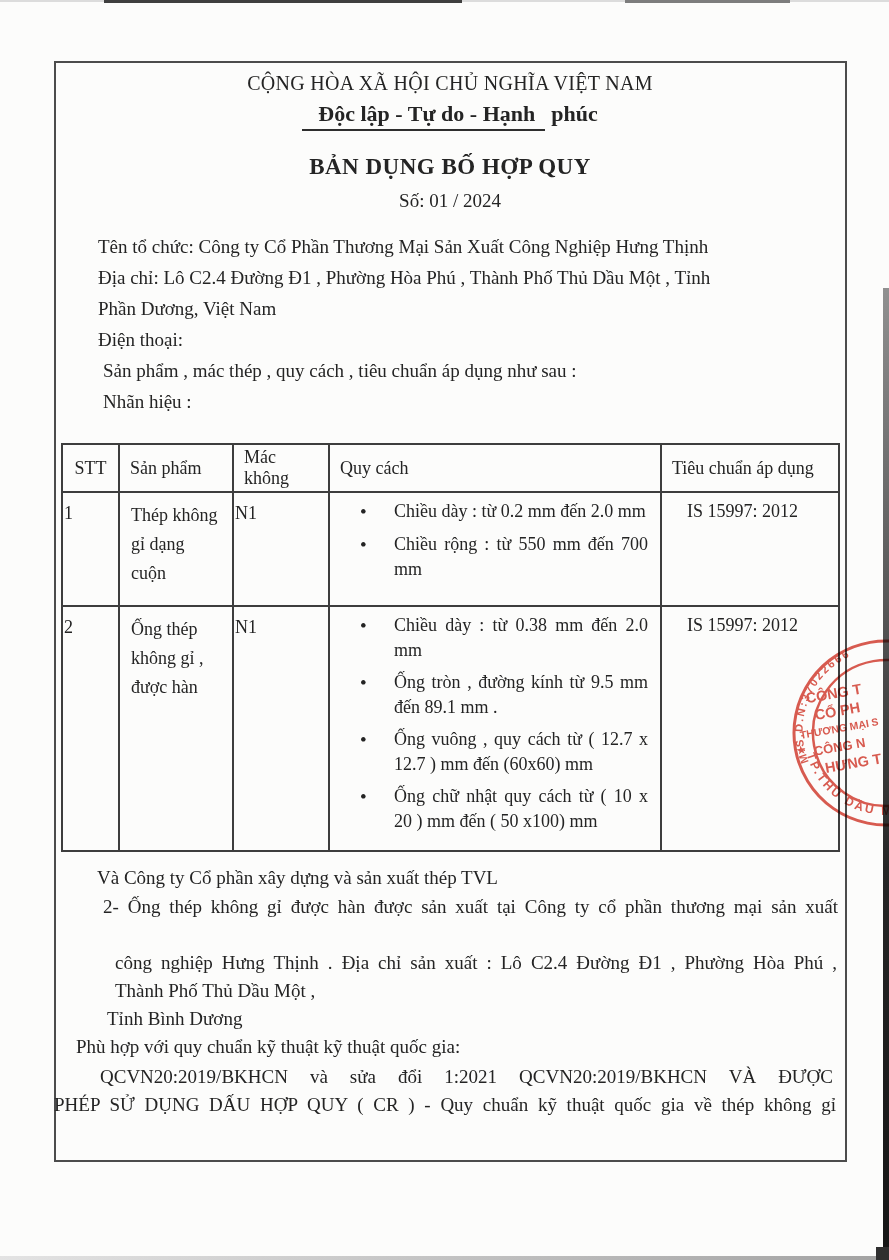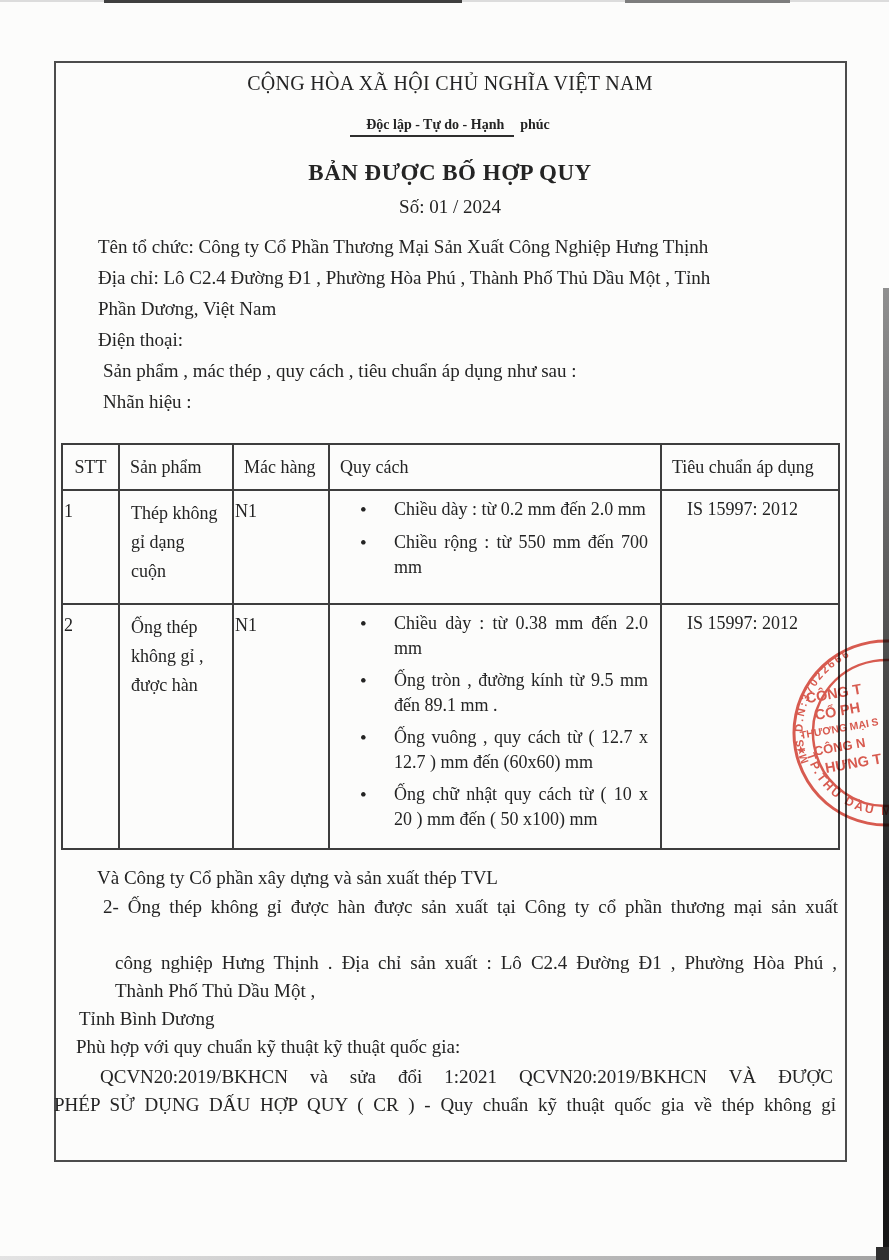--- a/index.html
+++ b/index.html
@@ -19,21 +19,21 @@
                     background:linear-gradient(90deg,#e3e3e3,#a2a2a2); }
   .art-corner     { left:876px;top:1247px; width:13px; height:13px; background:#2f2f2f; }
 
   
   .frame { position:absolute; left:54px; top:61px; width:789px; height:1097px;
            border:2px solid #4c4c4c; }
 
   
   .header-block { position:absolute; left:55px; top:72px; width:790px; text-align:center; }
   .national-title { font-size:20px; font-weight:normal; letter-spacing:.3px; }
-  .motto { margin-top:22px; font-size:14px; font-weight:bold; }
+  .motto { margin-top:6px; font-size:22px; font-weight:bold; }
   .motto-u { border-bottom:2.5px solid #2e2e2e; padding:0 10px 3px 16px; }
   .motto-rest { padding-left:6px; }
   .doc-title { margin-top:27px; font-size:23px; font-weight:bold; letter-spacing:.5px; }
   .doc-number { margin-top:10px; font-size:19px; }
 
   
   .info-block { position:absolute; left:98px; top:231px; width:740px;
                 font-size:19px; line-height:31px; }
   .indent5 { margin-left:5px; }
   .mt3 { margin-top:3px; }
@@ -63,21 +63,21 @@
 
   
   .notes-block { position:absolute; left:55px; top:864px; width:790px;
                  font-size:19px; line-height:28px; }
   .jl { text-align:justify; text-align-last:justify; }
   .n1l1 { margin-left:49px; width:731px; }
   .n1l2 { margin-left:42px; }
   .n2l1 { margin-left:48px; width:735px; margin-top:1px; }
   .n2l2 { margin-left:60px; width:722px;margin-top:28px; }
   .n2l3 { margin-left:60px; }
-  .prov  { margin-left:24px; }
+  .prov  { margin-left:52px; }
   .intro { margin-left:21px; }
   .cmp1 { margin-left:45px; width:733px; margin-top:2px; }
   .cmp2 { margin-left:-1px; width:782px; }
 
   
   .stamp { position:absolute; left:770px; top:598px; width:240px; height:240px;
            opacity:.93; mix-blend-mode:multiply; }
 </style>
 </head>
 <body>
@@ -89,21 +89,21 @@
   <div class="art art-top-dark2"></div>
   <div class="art art-right-band"></div>
   <div class="art art-bottom"></div>
   <div class="art art-corner"></div>
 
   <div class="frame"></div>
 
   <div class="header-block">
     <div class="national-title">CỘNG HÒA XÃ HỘI CHỦ NGHĨA VIỆT NAM</div>
     <div class="motto"><span class="motto-u">Độc lập - Tự do - Hạnh</span><span class="motto-rest">phúc</span></div>
-    <div class="doc-title">BẢN ĐƯỢC BỐ HỢP QUY</div>
+    <div class="doc-title">BẢN DỤNG BỐ HỢP QUY</div>
     <div class="doc-number">Số: 01 / 2024</div>
   </div>
 
   <div class="info-block">
     <div>Tên tổ chức: Công ty Cổ Phần Thương Mại Sản Xuất Công Nghiệp Hưng Thịnh</div>
     <div>Địa chỉ: Lô C2.4 Đường Đ1 , Phường Hòa Phú , Thành Phố Thủ Dầu Một , Tỉnh</div>
     <div>Phần Dương, Việt Nam</div>
     <div>Điện thoại:</div>
     <div class="indent5">Sản phẩm , mác thép , quy cách , tiêu chuẩn áp dụng như sau :</div>
     <div class="indent5">Nhãn hiệu :</div>
@@ -114,21 +114,21 @@
       <col class="c-stt">
         <col class="c-prod">
         <col class="c-grade">
         <col class="c-spec">
         <col class="c-std">
     </colgroup>
     <tbody>
     <tr class="head">
       <th class="ctr">STT</th>
       <th>Sản phẩm</th>
-      <th>Mác hàng</th>
+      <th>Mác không</th>
       <th>Quy cách</th>
       <th>Tiêu chuẩn áp dụng</th>
     </tr>
     <tr class="r1">
       <td class="stt">1</td>
       <td class="prod">Thép không gỉ dạng cuộn</td>
       <td class="grade">N1</td>
       <td class="specs">
         <ul class="spec-list">
           <li>

